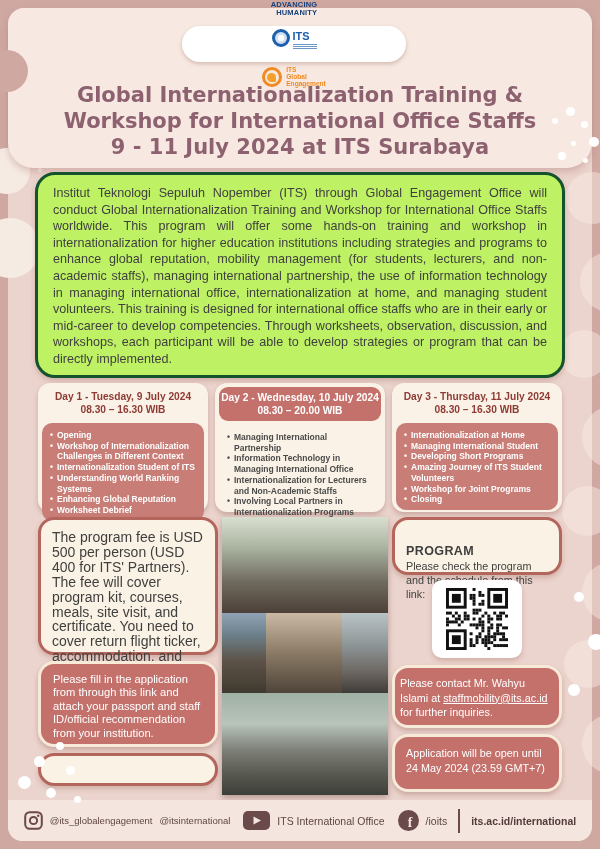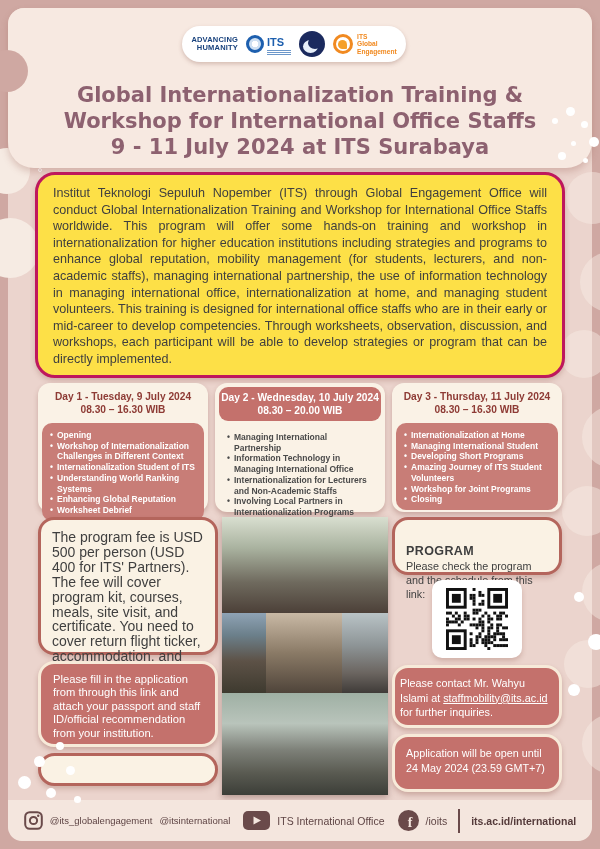--- a/index.html
+++ b/index.html
@@ -5,40 +5,40 @@
   html,body{margin:0;padding:0;background:#9e8a85;}
   .poster{position:relative;width:600px;height:849px;background:#cfa8a2;overflow:hidden;
           font-family:"Liberation Sans",sans-serif;margin:0 auto;}
   .inner-bg{position:absolute;left:8px;top:8px;width:584px;height:833px;background:#ebd4cd;border-radius:16px;}
   
   .top-panel{position:absolute;left:8px;top:8px;width:584px;height:160px;background:#f7e9e1;
              border-radius:16px 16px 26px 26px;box-shadow:0 4px 7px rgba(150,90,80,.28);z-index:2;}
   .notch{position:absolute;left:-14px;top:50px;width:42px;height:42px;border-radius:50%;background:#cfa8a2;z-index:3;}
   
   .logo-pill{position:absolute;left:182px;top:26px;width:224px;height:36px;background:#fff;border-radius:18px;
-             box-shadow:0 2px 4px rgba(130,80,70,.3);z-index:4;display:flex;align-items:center;justify-content:center;gap:8px;}
+             box-shadow:0 2px 4px rgba(130,80,70,.3);z-index:4;display:flex;align-items:center;justify-content:center;gap:8px;flex-direction:column;}
   .adv{font-size:7.5px;font-weight:bold;color:#16407c;letter-spacing:.2px;line-height:8.5px;text-align:right;}
   .its-emblem{display:flex;align-items:center;gap:3px;}
   .its-ring{width:18px;height:18px;border-radius:50%;border:3px solid #1d5fae;box-sizing:border-box;background:
             radial-gradient(circle at 50% 50%, #fff 0 40%, #cfe0f2 41% 100%);}
   .its-word{font-size:11px;font-weight:bold;color:#1d5fae;line-height:10px;}
   .its-sub{width:24px;height:6px;background:linear-gradient(#1d5fae 1px,transparent 1px) 0 0/24px 2px repeat-y;opacity:.65;}
   .badge{width:26px;height:26px;border-radius:50%;background:#1b2a5e;position:relative;overflow:hidden;}
   .badge:before{content:"";position:absolute;left:4px;top:9px;width:15px;height:13px;border-radius:50%;background:#e8f0fa;}
   .badge:after{content:"";position:absolute;left:9px;top:6px;width:14px;height:12px;border-radius:50%;background:#1b2a5e;}
   .ge{display:flex;align-items:center;gap:4px;}
   .ge-ring{width:20px;height:20px;border-radius:50%;border:3px solid #f18a21;box-sizing:border-box;position:relative;}
   .ge-ring:before{content:"";position:absolute;left:2px;top:3px;width:9px;height:9px;border-radius:50% 50% 10% 50%;background:#f5a02a;}
   .ge-text{font-size:6.6px;font-weight:bold;color:#f18a21;line-height:7.2px;}
   
   .title{position:absolute;left:30px;top:82px;width:540px;text-align:center;z-index:4;
          font-family:"DejaVu Sans",sans-serif;font-weight:bold;font-size:21px;line-height:26px;color:#8d6170;}
   
   .intro-box{position:absolute;left:35px;top:172px;width:530px;height:206px;box-sizing:border-box;
-             background:#fde047;border:3px solid #be185d;border-radius:20px;padding:10px 15px;z-index:3;
+             background:#bef264;border:3px solid #14532d;border-radius:20px;padding:10px 15px;z-index:3;
              box-shadow:0 3px 5px rgba(130,70,60,.25);}
   .intro-box p{margin:0;font-size:12.6px;line-height:16.6px;color:#3f3f3f;text-align:justify;}
   
   .day-card{position:absolute;top:383px;width:170px;height:129px;box-sizing:border-box;background:#faf2e6;
             border-radius:12px;padding:4px;display:flex;flex-direction:column;z-index:3;
             box-shadow:0 3px 5px rgba(130,70,60,.3);}
   .day-head{text-align:center;padding:4px 2px 3px;}
   .day-title,.day-time{font-size:10.2px;font-weight:bold;color:#8e3b35;line-height:12.5px;text-align:center;}
   .day-card.inv .day-head{background:#c4716c;border-radius:9px;padding:5px 2px 4px;}
   .day-card.inv .day-title,.day-card.inv .day-time{color:#fff;}

